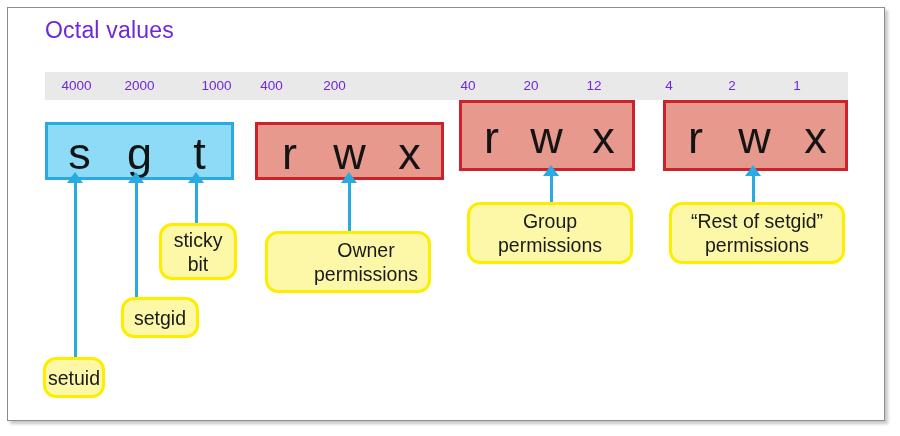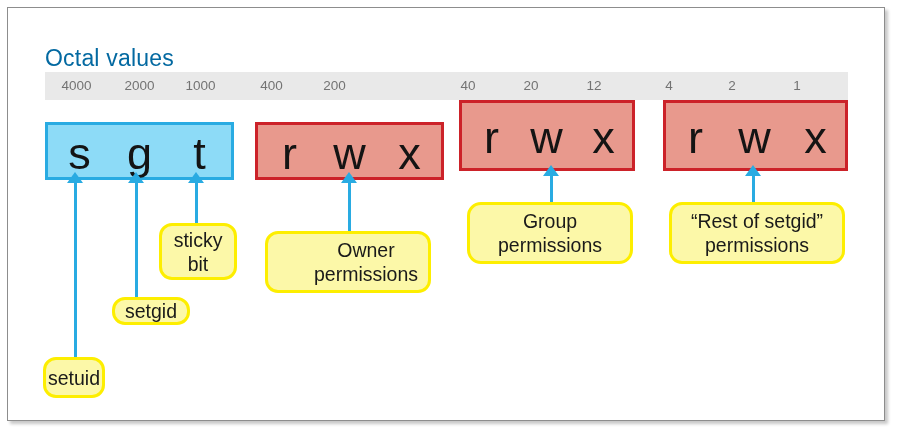--- a/index.html
+++ b/index.html
@@ -30,44 +30,44 @@
     height: 414px;
     border: 1px solid #8d8d8d;
     box-shadow: 3px 3px 3px rgba(0,0,0,0.22);
     background: #ffffff;
     box-sizing: border-box;
   }
 
   .title {
     position: absolute;
     left: 45px;
-    top: 45px;
+    top: 17px;
     font-size: 23px;
-    color: #0369a1;
+    color: #6d28d9;
     letter-spacing: 0.2px;
     white-space: nowrap;
   }
 
   
   .octal-bar {
     position: absolute;
     left: 45px;
     top: 72px;
     width: 803px;
     height: 28px;
     background: #e9e9e9;
   }
   .octal-cell {
     position: absolute;
     top: 0;
     height: 28px;
     line-height: 28px;
     text-align: center;
     font-size: 13.5px;
-    color: #737373;
+    color: #6d28d9;
   }
 
   
   .perm-box {
     position: absolute;
     box-sizing: border-box;
     border-width: 3px;
     border-style: solid;
   }
   .perm-box.blue {
@@ -127,21 +127,21 @@
 
 <div id="figure">
 
   <div class="frame"></div>
 
   <div class="title">Octal values</div>
 
   <div class="octal-bar">
     <div class="octal-cell" style="left:0px;   width:63px;">4000</div>
     <div class="octal-cell" style="left:63px;  width:63px;">2000</div>
-    <div class="octal-cell" style="left:124px; width:63px;text-align:center;">1000</div>
+    <div class="octal-cell" style="left:140px; width:63px;text-align:center;">1000</div>
     <div class="octal-cell" style="left:195px; width:63px;">400</div>
     <div class="octal-cell" style="left:258px; width:63px;">200</div>
     <div class="octal-cell" style="left:399px; width:48px;">40</div>
     <div class="octal-cell" style="left:462px; width:48px;">20</div>
     <div class="octal-cell" style="left:525px; width:48px;">12</div>
     <div class="octal-cell" style="left:603px; width:42px;">4</div>
     <div class="octal-cell" style="left:666px; width:42px;">2</div>
     <div class="octal-cell" style="left:731px; width:42px;">1</div>
   </div>
 
@@ -182,27 +182,27 @@
   <div class="arrow-line" style="left:347.5px; top:182px; height:50px;"></div>
 
   <div class="arrow-head" style="left:543px; top:165px;"></div>
   <div class="arrow-line" style="left:549.5px; top:175px; height:28px;"></div>
 
   <div class="arrow-head" style="left:745px; top:165px;"></div>
   <div class="arrow-line" style="left:751.5px; top:175px; height:28px;"></div>
 
   <div class="callout" style="left:43px; top:357px; width:62px; height:41px;">setuid</div>
 
-  <div class="callout" style="left:112px; top:297px; width:78px; height:28px;">setgid</div>
+  <div class="callout" style="left:121px; top:297px; width:78px; height:41px;">setgid</div>
 
   <div class="callout" style="left:159px; top:223px; width:78px; height:57px;">sticky
 bit</div>
 
   <div class="callout" style="left:265px; top:231px; width:166px; height:62px;padding-left:44px;">Owner
 permissions</div>
 
-  <div class="callout" style="left:467px; top:202px; width:166px; height:62px;border-radius:14px;">Group
+  <div class="callout" style="left:467px; top:202px; width:166px; height:62px;">Group
 permissions</div>
 
   <div class="callout" style="left:669px; top:202px; width:176px; height:62px;">“Rest of setgid”
 permissions</div>
 
 </div>
 
 </body></html>

